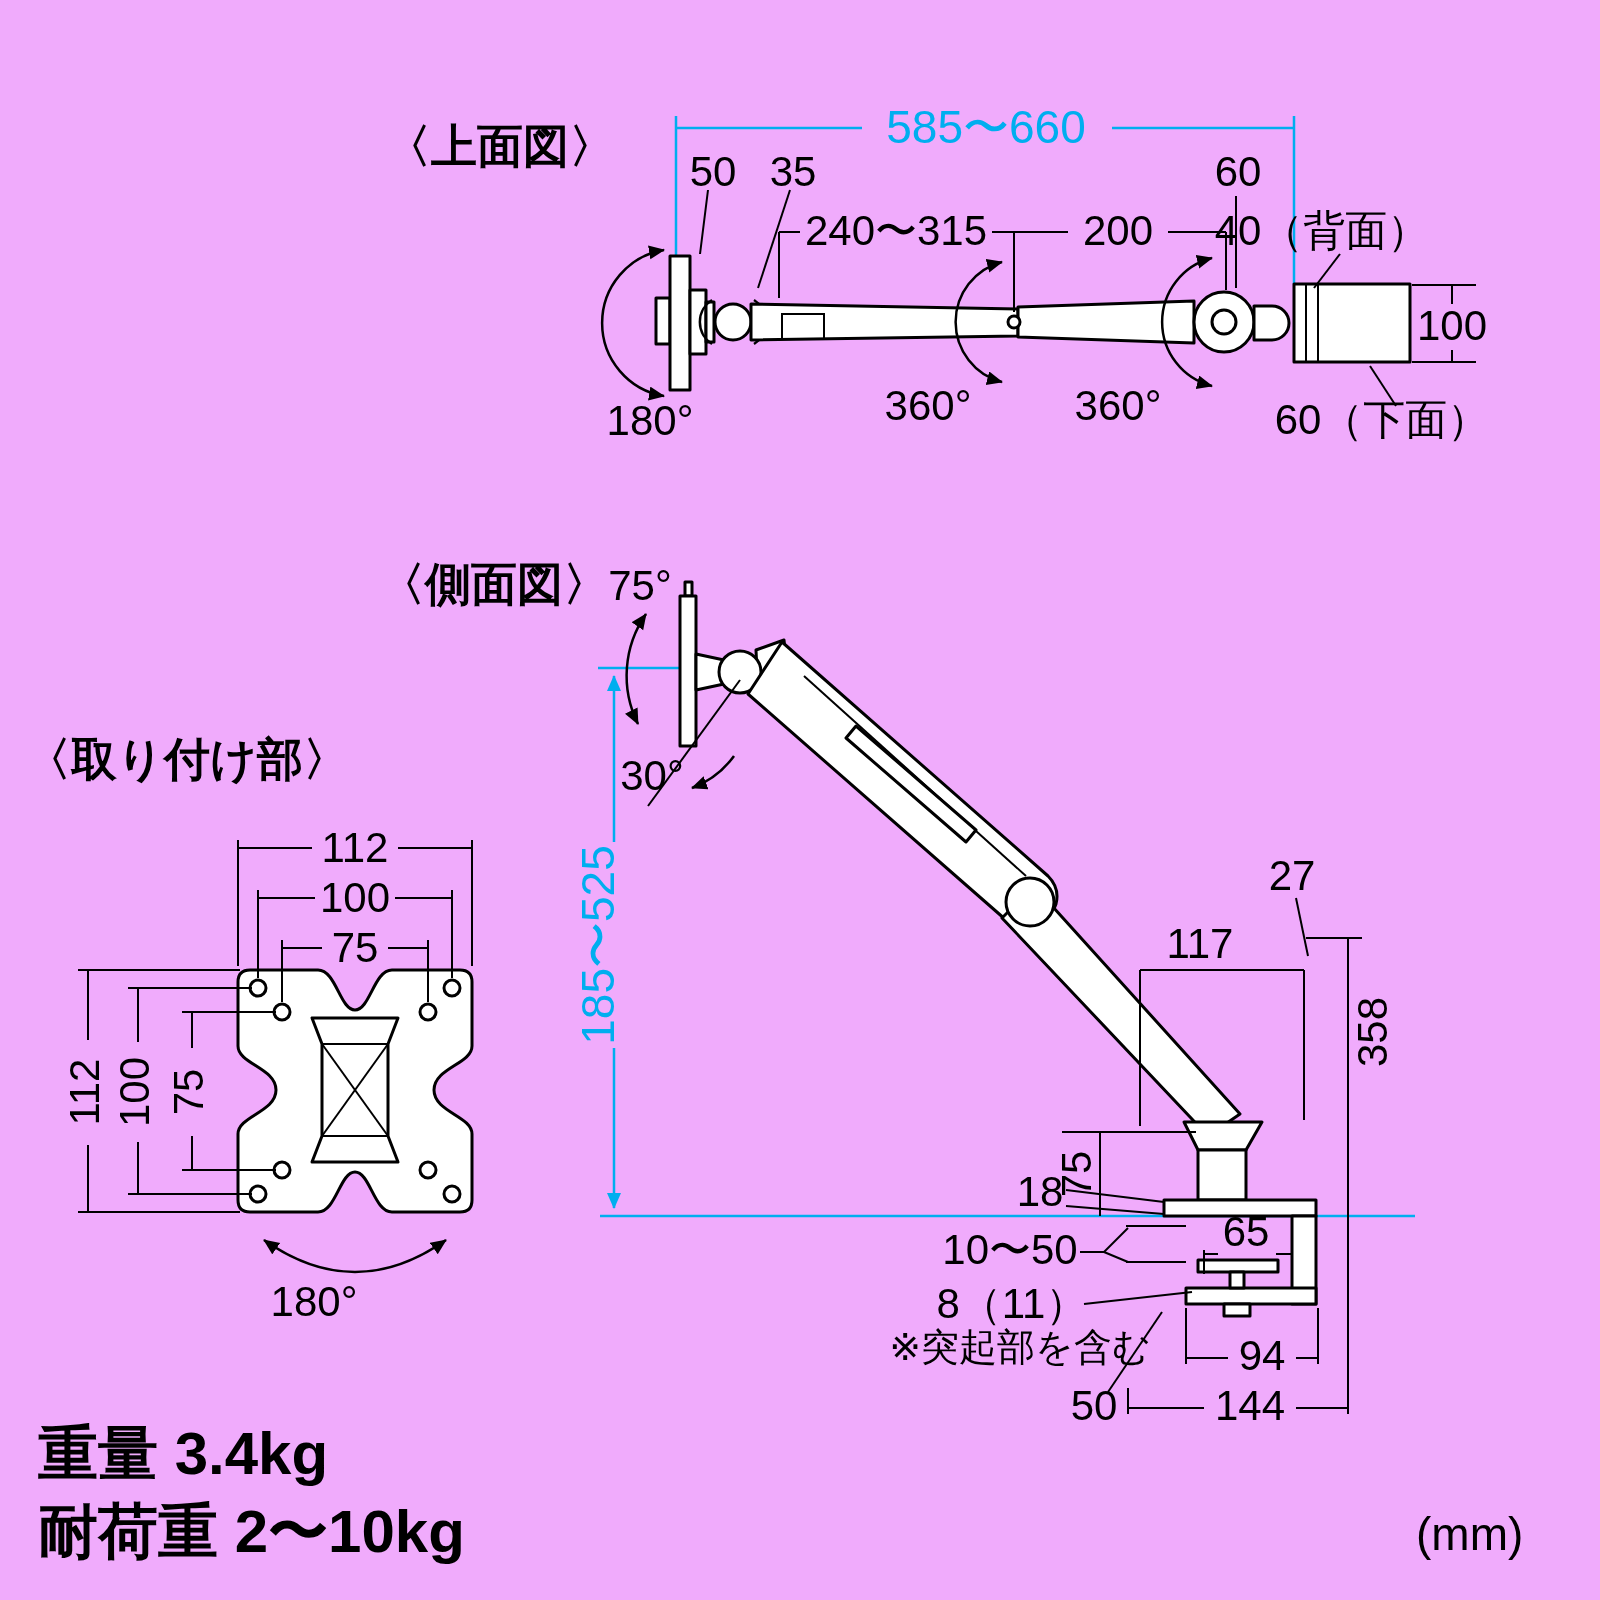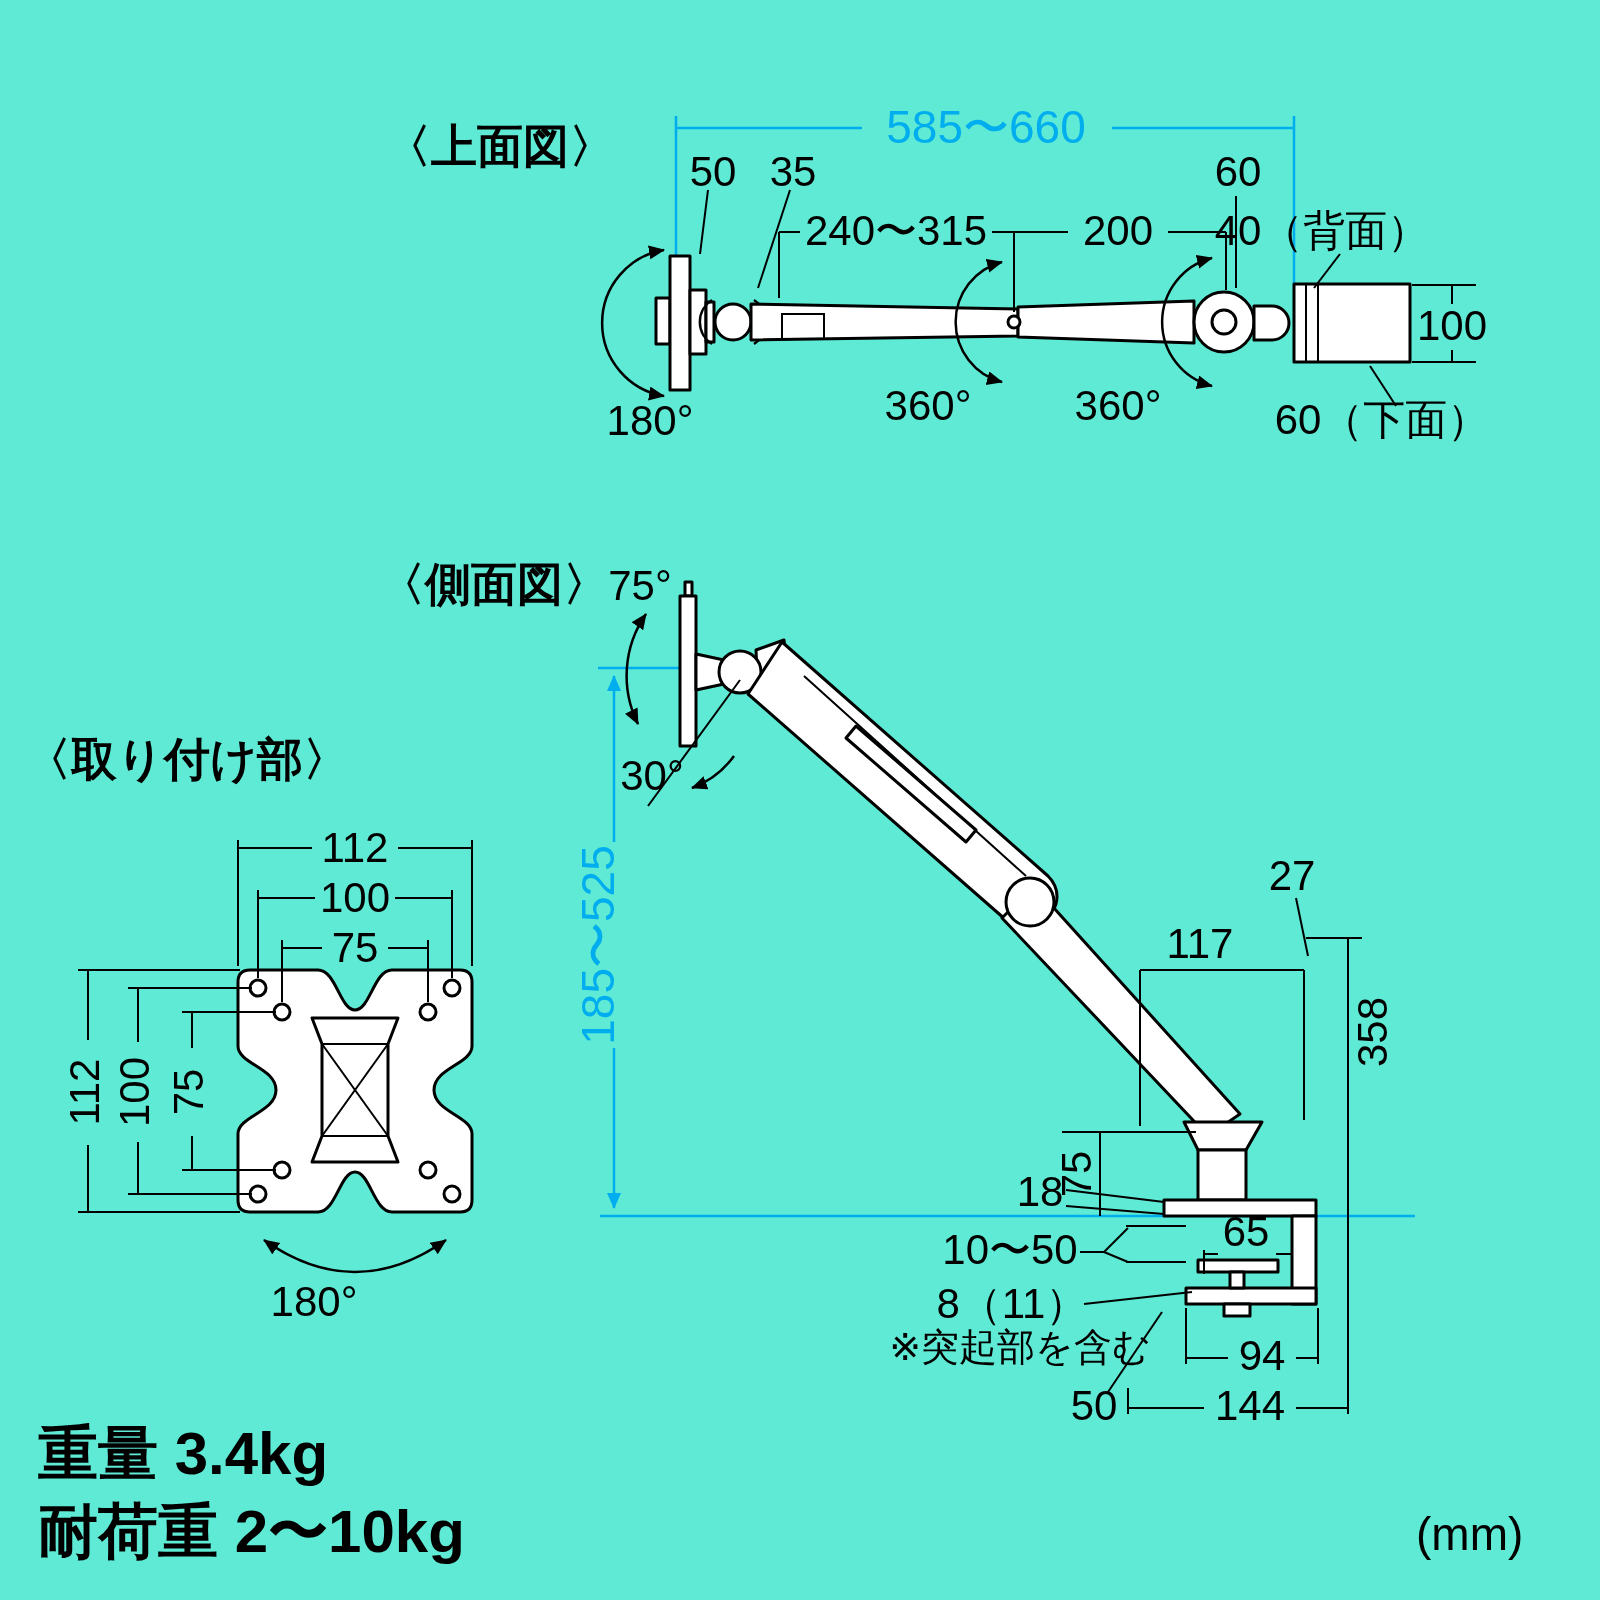--- a/index.html
+++ b/index.html
@@ -1,17 +1,17 @@
 <!DOCTYPE html>
 <html style="--accent: #00AEEF;"><head>
 <meta charset="utf-8">
 <style>
   :root { --accent:#00AEEF; --ink:#000000; }
   html,body { margin:0; padding:0; background:#ffffff; }
-  .canvas { width:1600px; height:1600px; position:relative; background:#5eead4; }
+  .canvas { width:1600px; height:1600px; position:relative; background:#f0abfc; }
   svg { font-family:"Liberation Sans","DejaVu Sans",sans-serif; }
   text { fill:var(--ink); }
   .dim  { font-size:42px; text-anchor:middle; }
   .dimS { font-size:38px; text-anchor:middle; }
   .ttl  { font-size:46px; font-weight:bold; text-anchor:middle; }
   .big  { font-size:60px; font-weight:bold; text-anchor:start; }
   .unit { font-size:46px; text-anchor:start; }
   .acc  { fill:var(--accent); }
   .accbig { font-size:46px; }
   .part { fill:#ffffff; stroke:var(--ink); stroke-width:3; stroke-linejoin:round; }

